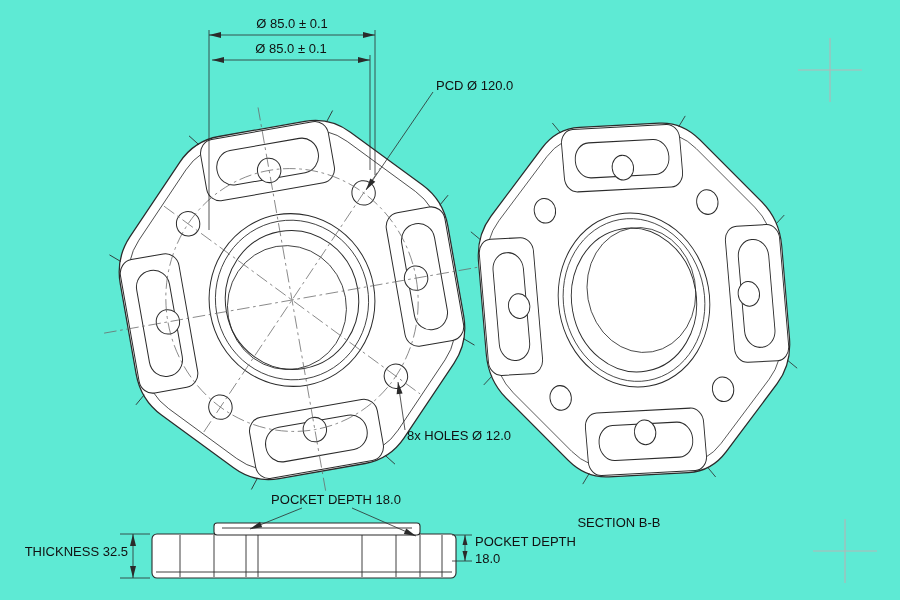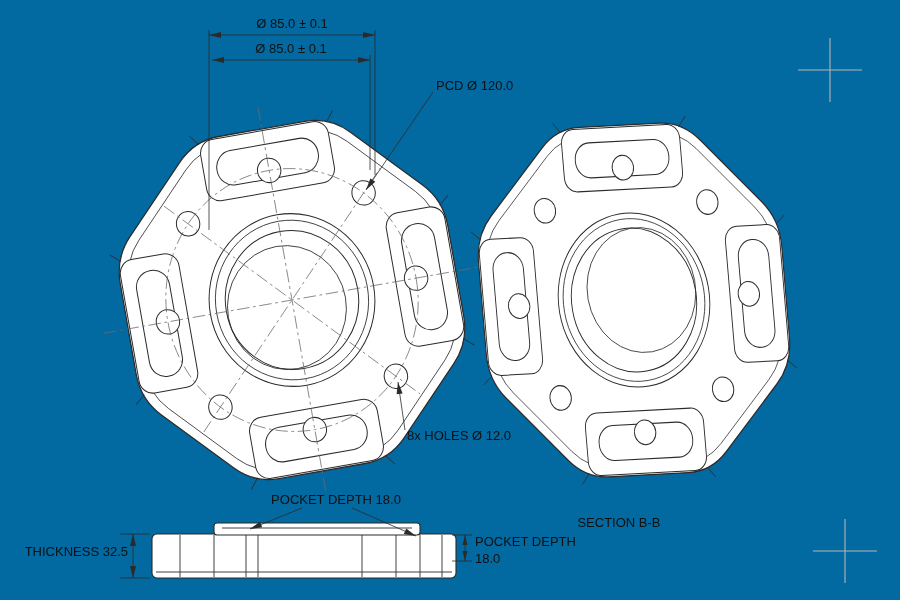--- a/index.html
+++ b/index.html
@@ -1,16 +1,16 @@
 <!DOCTYPE html>
 <html><head>
 <meta charset="utf-8">
 <style>
   html, body { margin: 0; padding: 0; background: #ffffff; }
-  .stage { width: 900px; height: 600px; position: relative; background: #0369a1; overflow: hidden; }
+  .stage { width: 900px; height: 600px; position: relative; background: #5eead4; overflow: hidden; }
   svg { display: block; }
   .outline  { fill: #ffffff; stroke: #2b2b2b; stroke-width: 1.4; stroke-linejoin: round; }
   .thin     { fill: none;    stroke: #2b2b2b; stroke-width: 0.9; }
   .detail   { fill: #ffffff; stroke: #2b2b2b; stroke-width: 1.1; }
   .hole     { fill: #ffffff; stroke: #2b2b2b; stroke-width: 1.1; }
   .center   { fill: none; stroke: #6a6a6a; stroke-width: 0.8; stroke-dasharray: 14 4 3 4; }
   .dim      { fill: none; stroke: #2b2b2b; stroke-width: 0.8; }
   .arrow    { fill: #2b2b2b; stroke: none; }
   .crosshair{ stroke: #b5b5b5; stroke-width: 1.1; fill: none; }
   .label    { font-family: "Liberation Sans", sans-serif; font-size: 13px; fill: #111111; }

